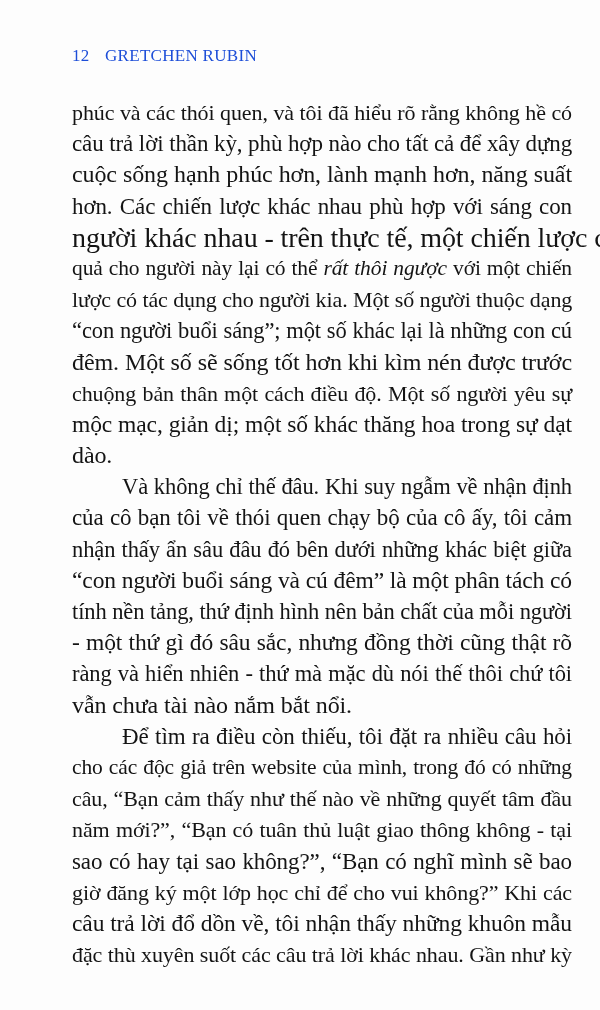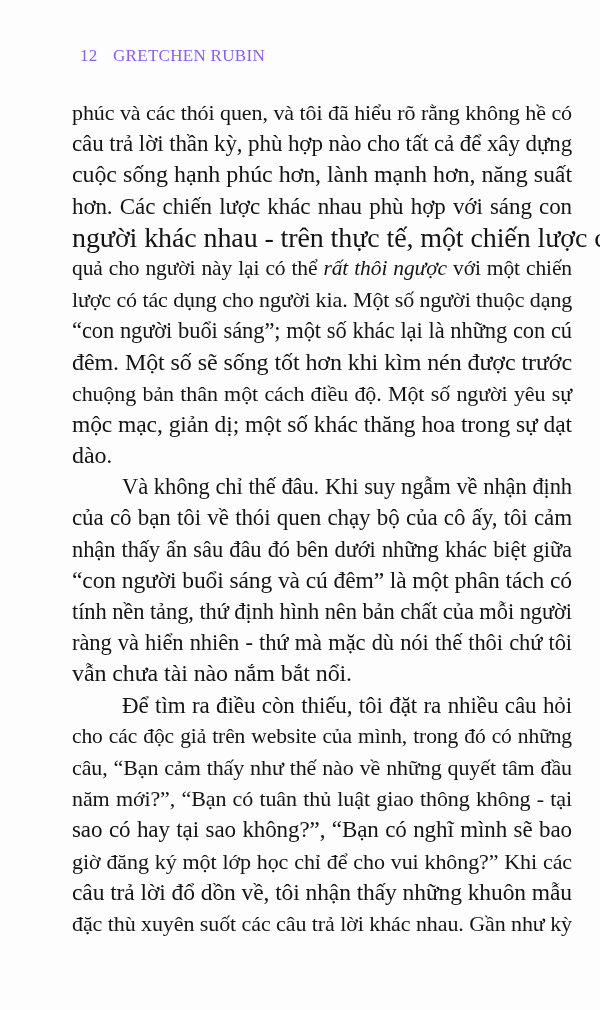--- a/index.html
+++ b/index.html
@@ -16,25 +16,25 @@
       color: #141414;
     }
     .page {
       position: absolute;
       left: 0; top: 0;
       width: 600px; height: 1010px;
       background: #fdfdfd;
     }
     .running-head {
       position: absolute;
-      left: 80px;
+      left: 72px;
       top: 46px;
       font-size: 17px;
       letter-spacing: 0.3px;
-      color: #8b5cf6;
+      color: #1d4ed8;
       white-space: nowrap;
     }
     .running-head .page-num {
       display: inline-block;
       width: 33px;
     }
     .body-text {
       position: absolute;
       left: 72px;
       top: 97px;
@@ -83,20 +83,21 @@
       <div class="line" style="text-align-last: justify; font-size: 23.5px;">mộc mạc, giản dị; một số khác thăng hoa trong sự dạt</div>
       <div class="line last" style="text-align-last: left;">dào.</div>
     </div>
 
     <div>
       <div class="line indent" style="text-align-last: justify; font-size: 22.5px;">Và không chỉ thế đâu. Khi suy ngẫm về nhận định</div>
       <div class="line" style="text-align-last: justify; font-size: 23px;">của cô bạn tôi về thói quen chạy bộ của cô ấy, tôi cảm</div>
       <div class="line" style="text-align-last: justify; font-size: 22.5px;">nhận thấy ẩn sâu đâu đó bên dưới những khác biệt giữa</div>
       <div class="line" style="text-align-last: justify; font-size: 23.5px;">“con người buổi sáng và cú đêm” là một phân tách có</div>
       <div class="line" style="text-align-last: justify; font-size: 22.5px;">tính nền tảng, thứ định hình nên bản chất của mỗi người</div>
+      <div class="line" style="text-align-last: justify; font-size: 23.5px;">- một thứ gì đó sâu sắc, nhưng đồng thời cũng thật rõ</div>
       <div class="line" style="text-align-last: justify; font-size: 22.5px;">ràng và hiển nhiên - thứ mà mặc dù nói thế thôi chứ tôi</div>
       <div class="line last" style="text-align-last: left;">vẫn chưa tài nào nắm bắt nổi.</div>
     </div>
 
     <div>
       <div class="line indent" style="text-align-last: justify; font-size: 23px;">Để tìm ra điều còn thiếu, tôi đặt ra nhiều câu hỏi</div>
       <div class="line" style="text-align-last: justify; font-size: 21.5px;">cho các độc giả trên website của mình, trong đó có những</div>
       <div class="line" style="text-align-last: justify; font-size: 22px;">câu, “Bạn cảm thấy như thế nào về những quyết tâm đầu</div>
       <div class="line" style="text-align-last: justify; font-size: 22px;">năm mới?”, “Bạn có tuân thủ luật giao thông không - tại</div>
       <div class="line" style="text-align-last: justify; font-size: 23px;">sao có hay tại sao không?”, “Bạn có nghĩ mình sẽ bao</div>

